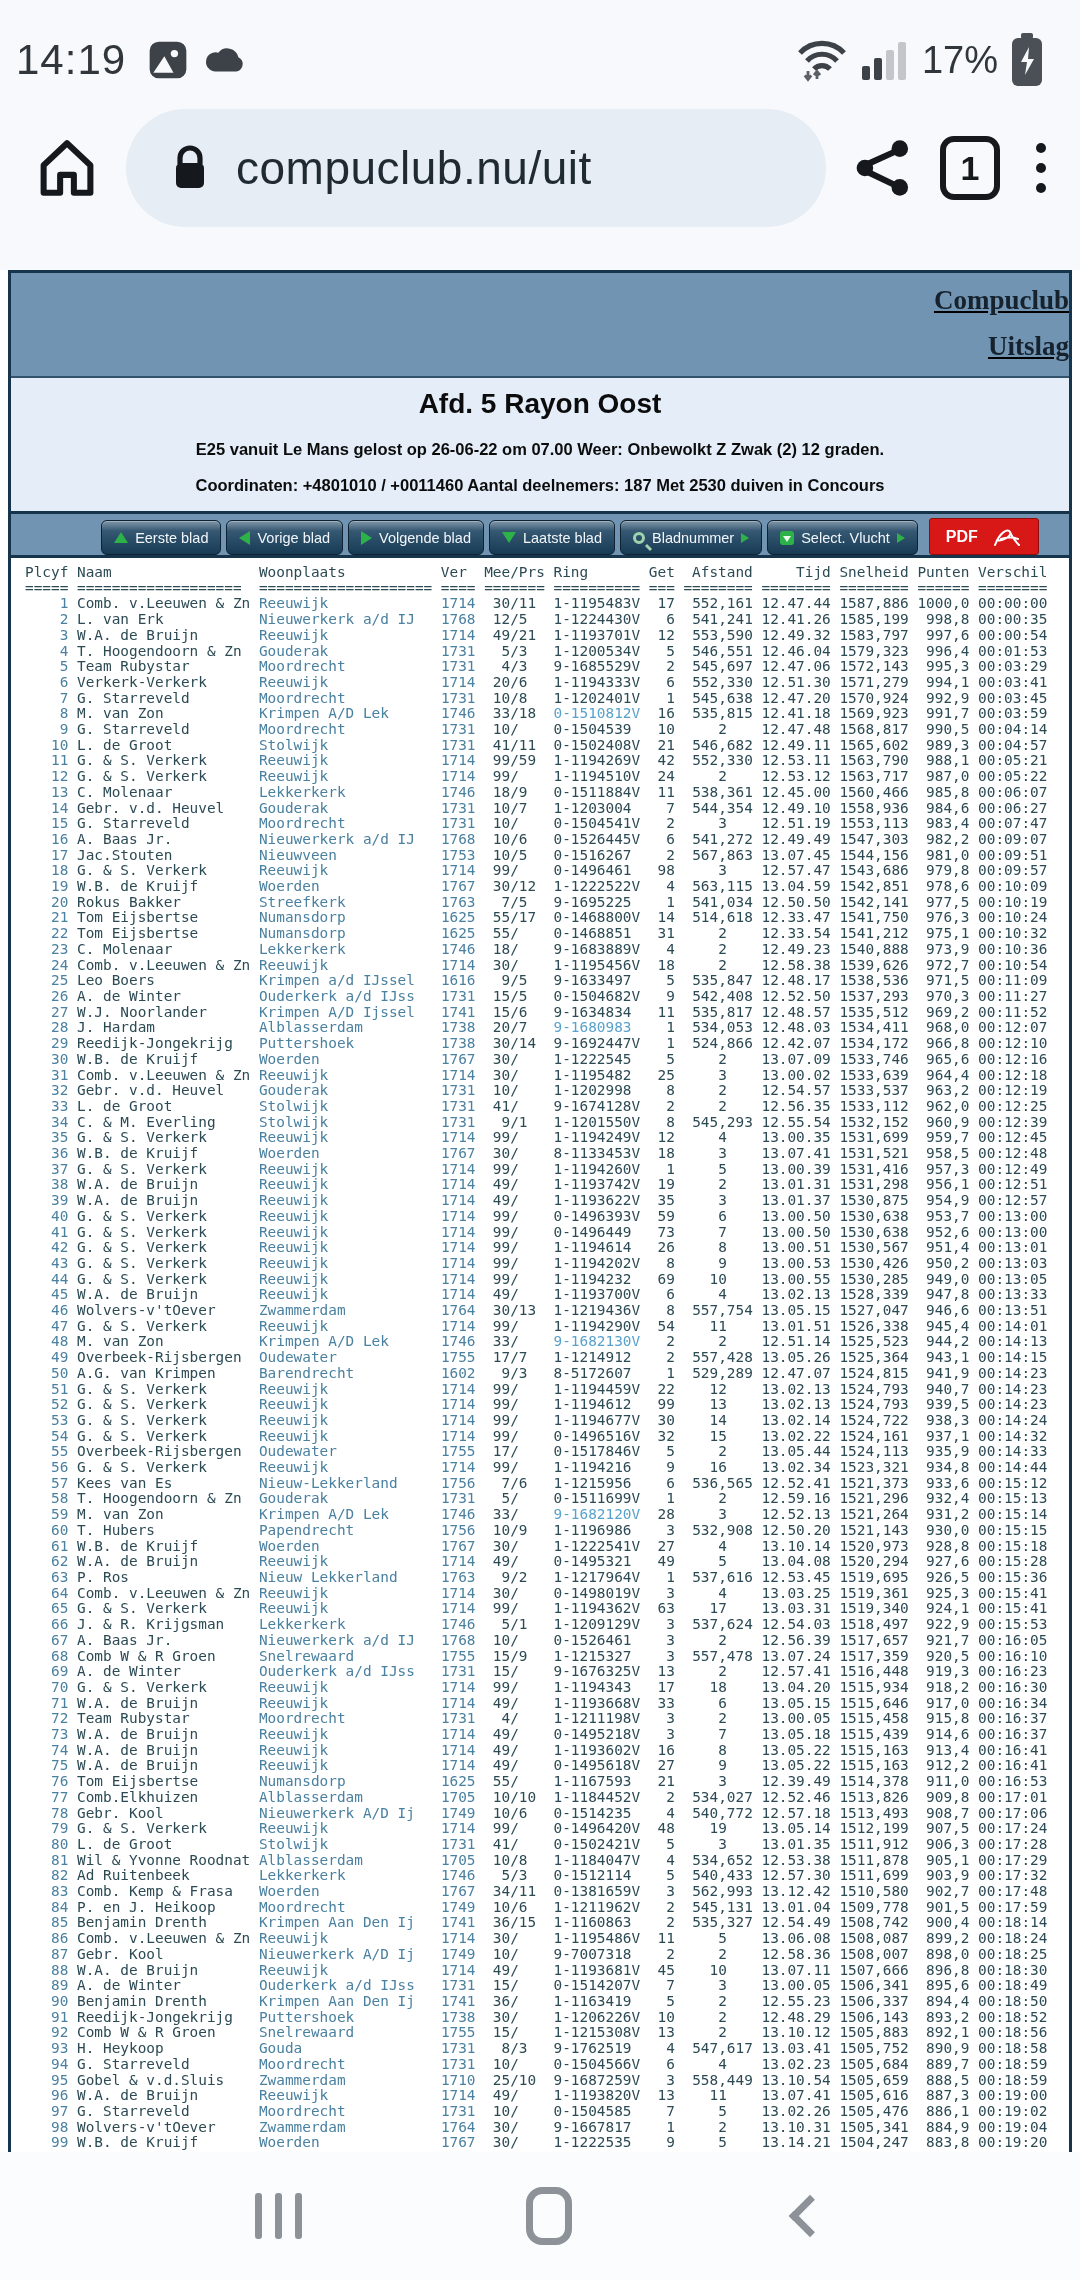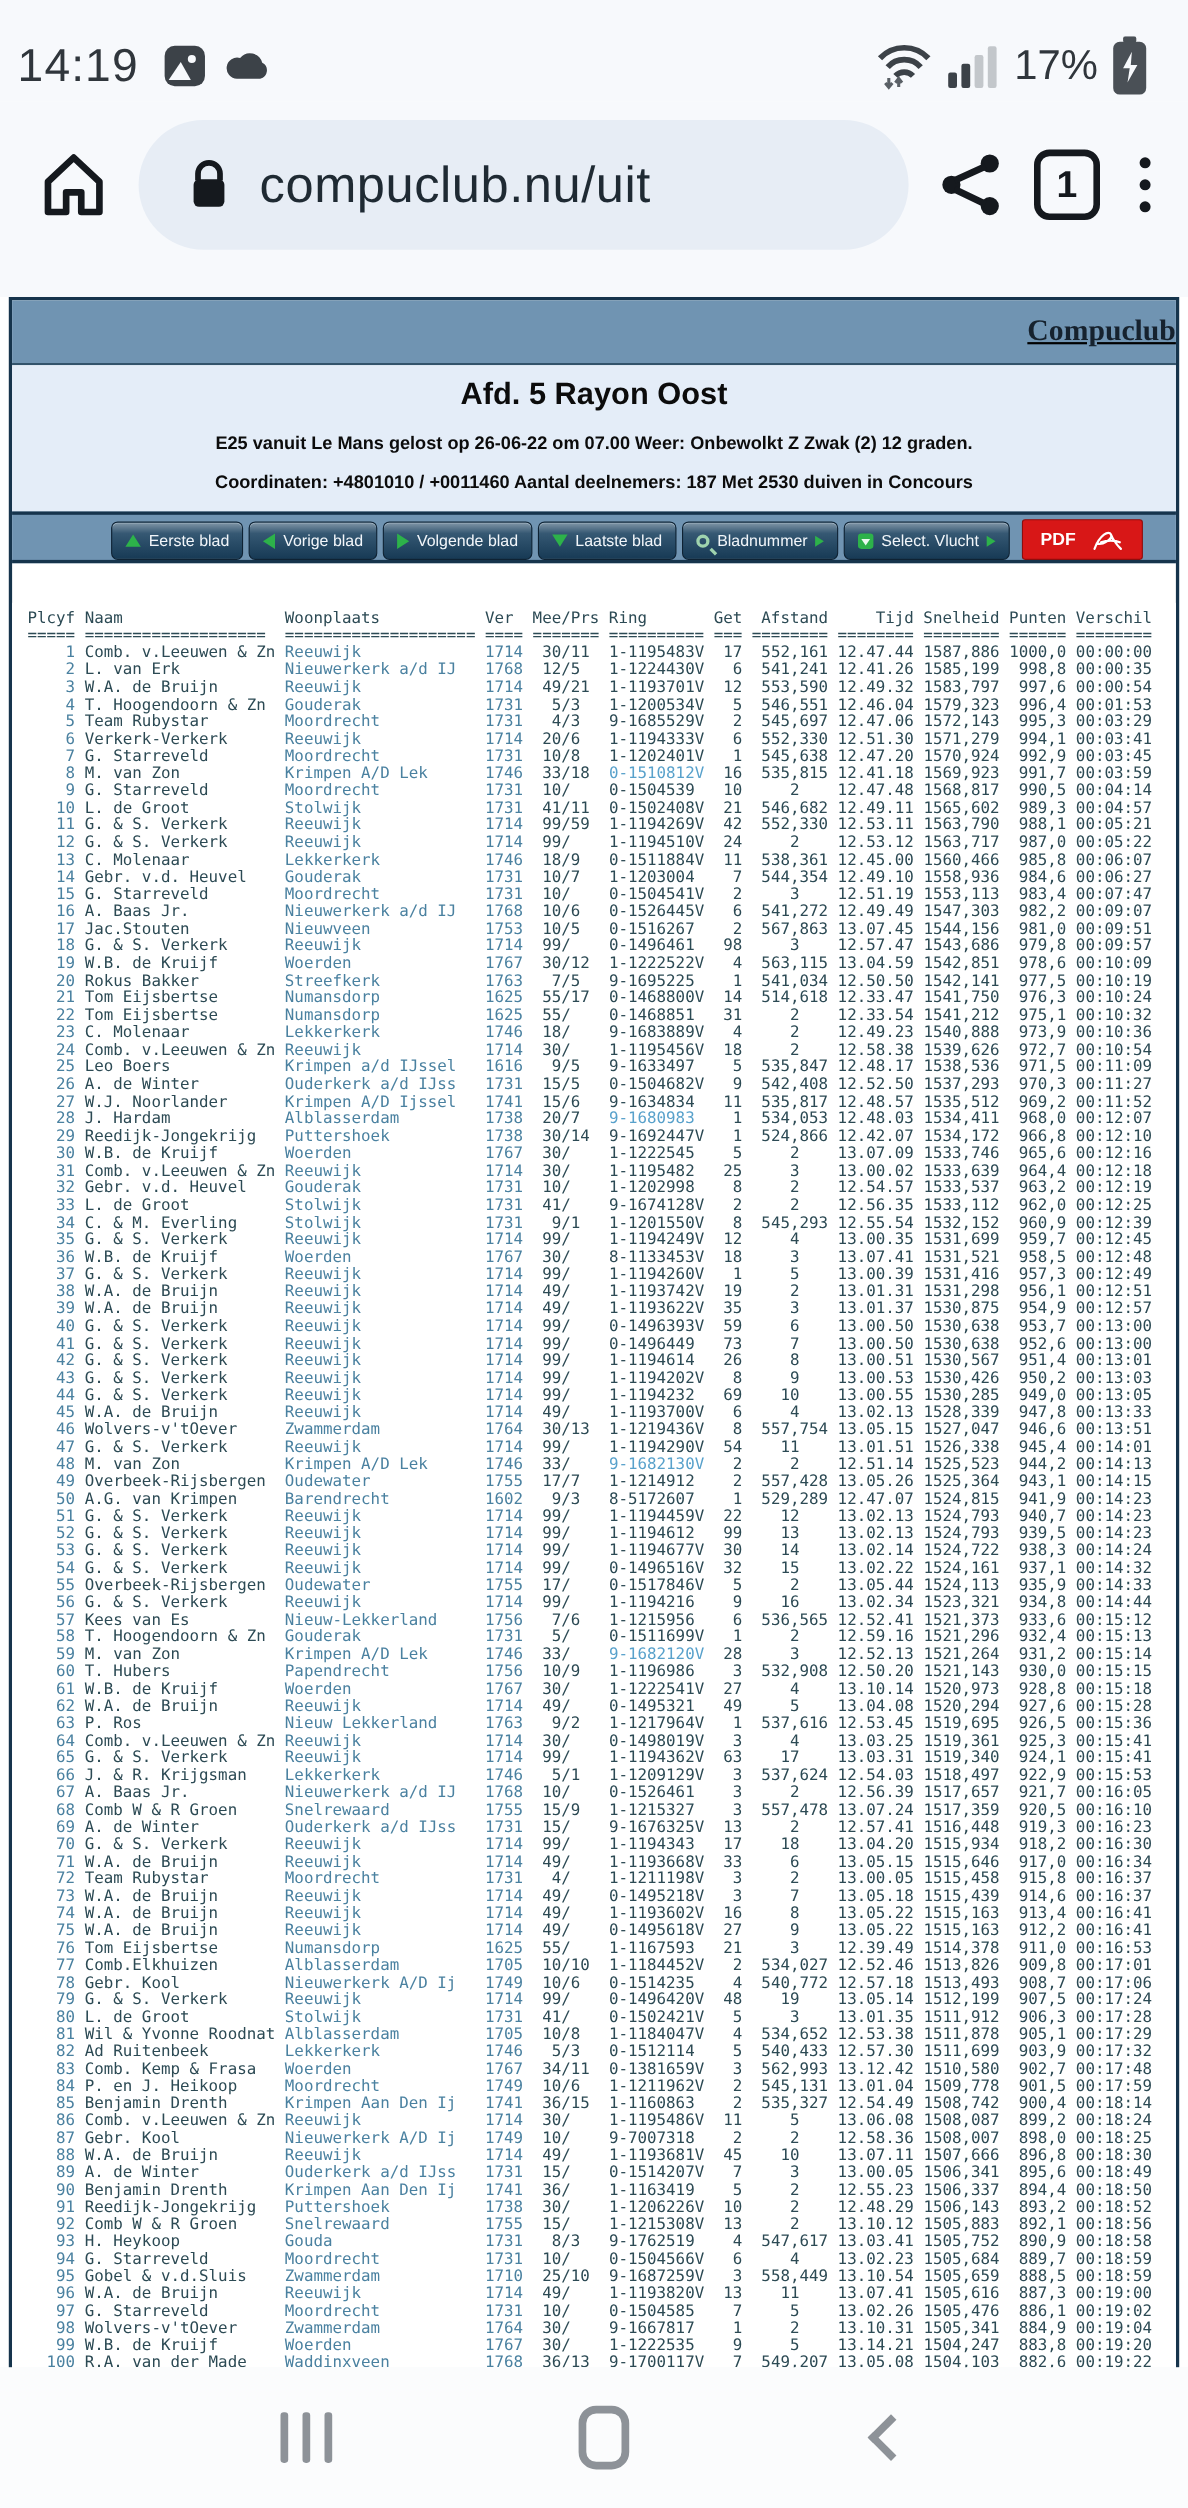--- a/index.html
+++ b/index.html
@@ -60,21 +60,21 @@
   .selic:after { content:""; position:absolute; left:3px; top:5px; width:0; height:0;
                  border-left:4px solid transparent; border-right:4px solid transparent;
                  border-top:6px solid #eafaef; }
   .pdfbtn { height:37px; background:#d81717; border:1px solid #8e0d0d; border-radius:3px;
             color:#fff; font-size:16px; font-weight:bold; display:flex; align-items:center;
             gap:14px; padding:0 16px; margin-left:6px; cursor:pointer; }
 
   
   .tbl { background:#fff; padding:7px 10px 10px 14px;
          font-family:"DejaVu Sans Mono","Liberation Mono",monospace;
-         font-size:14.4px; line-height:15.7px; white-space:pre; color:#2c4a54;margin-top:36px; }
+         font-size:14.4px; line-height:15.7px; white-space:pre; color:#2c4a54; }
   .tbl .hdr, .tbl .sep { color:#2c4a54; }
   .c-blu { color:#4a81a0; }
   .c-lnk { color:#58a1cb; }
 
   
   .andbar { position:absolute; left:0; bottom:0; width:1080px; height:128px; background:#fbfcfd;
             display:flex; align-items:center; justify-content:space-between; padding:0 255px; }
   .recents { display:flex; gap:13px; }
   .recents i { width:7px; height:46px; background:#8d9298; border-radius:3px; }
   .homeic { width:46px; height:58px; border:7px solid #8d9298; border-radius:16px; }
@@ -160,20 +160,21 @@
       <i></i>
       <i></i>
       <i></i>
     </span>
 </div>
 
 <div class="page">
 
   <div class="band">
     <div class="t1">Compuclub</div>
+    <div class="t2">Uitslag</div>
   </div>
 
   <div class="panel">
     <div class="hd">Afd. 5 Rayon Oost</div>
     <div class="i1">E25 vanuit Le Mans gelost op 26-06-22 om 07.00 Weer: Onbewolkt Z Zwak (2) 12 graden.</div>
     <div class="i2">Coordinaten: +4801010 / +0011460 Aantal deelnemers: 187 Met 2530 duiven in Concours</div>
   </div>
 
   <div class="btnbar">
     <button class="nbtn">

